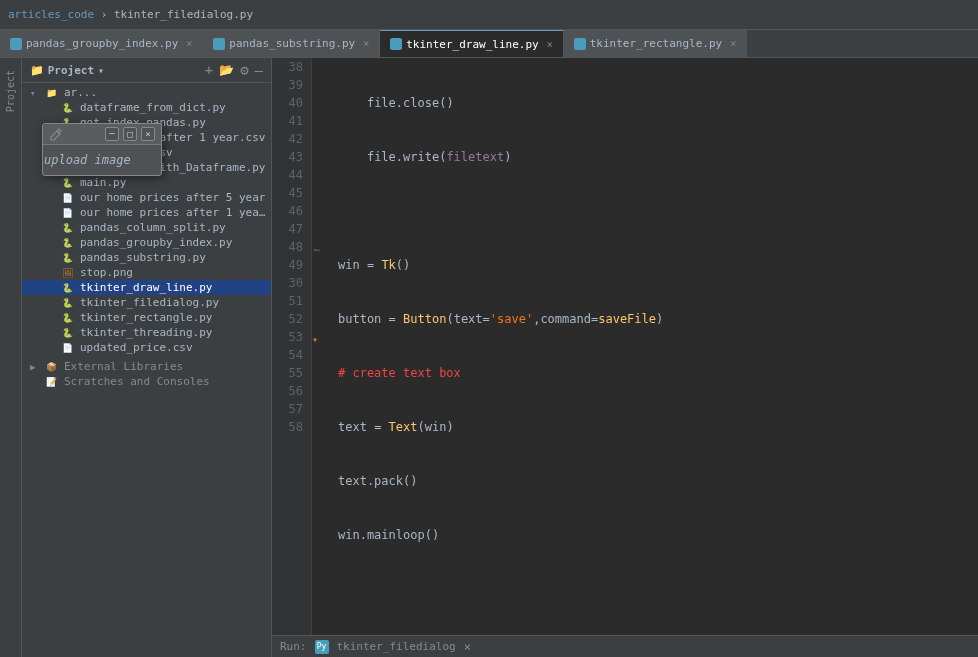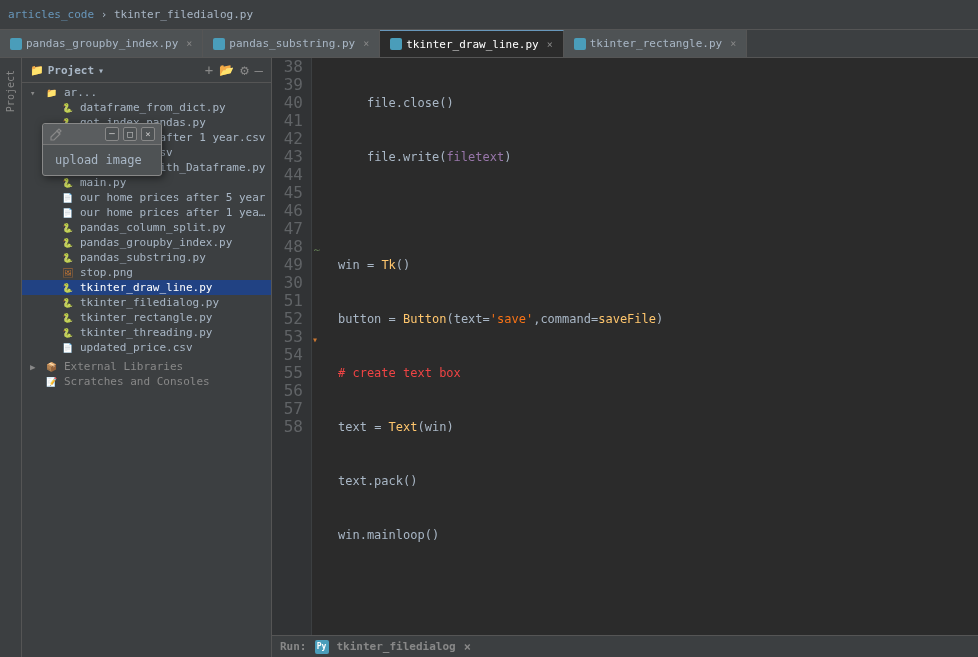--- a/index.html
+++ b/index.html
@@ -40,27 +40,27 @@
     .tree-item .label { overflow: hidden; text-overflow: ellipsis; }
 
     
     .popup-overlay { position: absolute; top: 65px; left: 20px; z-index: 100; }
     .popup { background: #4e5254; border: 1px solid #888; border-radius: 3px; box-shadow: 2px 2px 8px rgba(0,0,0,0.5); min-width: 120px; }
     .popup-titlebar { display: flex; align-items: center; justify-content: space-between; padding: 3px 6px; background: #5a5d5f; border-bottom: 1px solid #777; border-radius: 3px 3px 0 0; }
     .popup-icon { width: 14px; height: 14px; }
     .popup-icon svg { width: 14px; height: 14px; }
     .popup-controls { display: flex; gap: 4px; align-items: center; }
     .popup-ctrl-btn { width: 14px; height: 14px; border: 1px solid #888; border-radius: 2px; background: #4e5254; display: flex; align-items: center; justify-content: center; cursor: pointer; font-size: 9px; color: #ccc; }
-    .popup-body { padding: 8px 12px; }
+    .popup-body { padding: 8px 1px; font-style: italic; }
     .popup-text { font-size: 12px; color: #a9b7c6; }
 
     
     .code-area { flex: 1; display: flex; flex-direction: column; overflow: hidden; }
     .code-editor { flex: 1; overflow: auto; display: flex; background: #2b2b2b; }
-    .line-numbers { background: #313335; color: #606366; font-size: 16px; line-height: 18px; padding: 0 8px; text-align: right; min-width: 40px; user-select: none; flex-shrink: 0; border-right: 1px solid #3c3f41; }
+    .line-numbers { background: #313335; color: #606366; font-size: 12px; line-height: 18px; padding: 0 8px; text-align: right; min-width: 40px; user-select: none; flex-shrink: 0; border-right: 1px solid #3c3f41; }
     .line-numbers div { height: 18px; }
     .code-content { flex: 1; padding: 0 8px; font-size: 12px; line-height: 18px; white-space: pre; overflow-x: auto; }
     .code-content .line { height: 18px; display: flex; align-items: center; } 
     .fn { color: #ffc66d; } 
     .st { color: #f97316; } 
     .cm { color: #ef4444; margin-top: 48px; } 
     .nm { color: #a9b7c6; } 
     .op { color: #a9b7c6; }
     .var { color: #a9b7c6; }
 
@@ -341,21 +341,21 @@
         
         
         
         
         
         
         
       </div>
     </div>
 
-    <div style="background:#3c3f41; border-top:1px solid #555; height:22px; display:flex; align-items:center; padding:0 8px; font-size:11px; color:#888; gap:8px;font-weight:bold;">
+    <div style="background:#3c3f41; border-top:1px solid #555; height:22px; display:flex; align-items:center; padding:0 8px; font-size:11px; color:#888; gap:8px;">
       <span>Run:</span>
       <span style="display:inline-block;width:14px;height:14px;background:#4a9dba;border-radius:2px;text-align:center;line-height:14px;font-size:8px;color:#fff;">Py</span>
       <span>tkinter_filedialog</span>
       <span style="color:#888;cursor:pointer;font-size:12px;">×</span>
     </div>
   </div>
 
 </div>
 
 </body></html>

